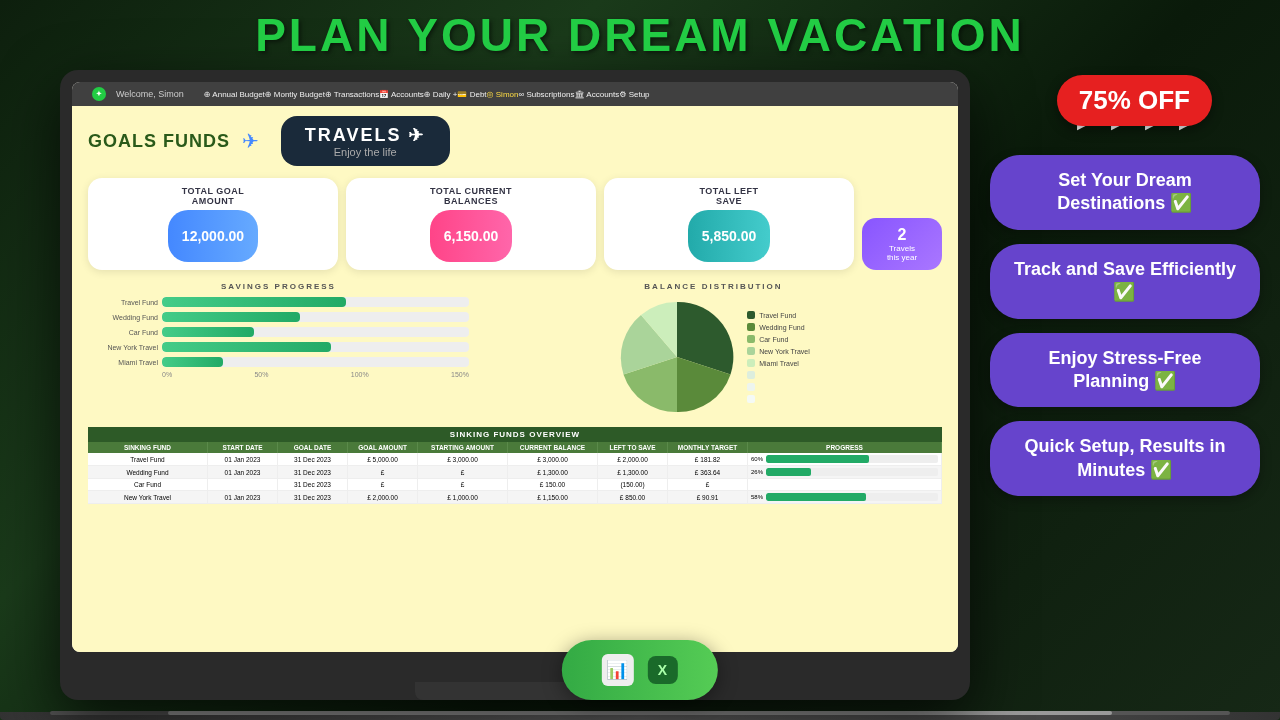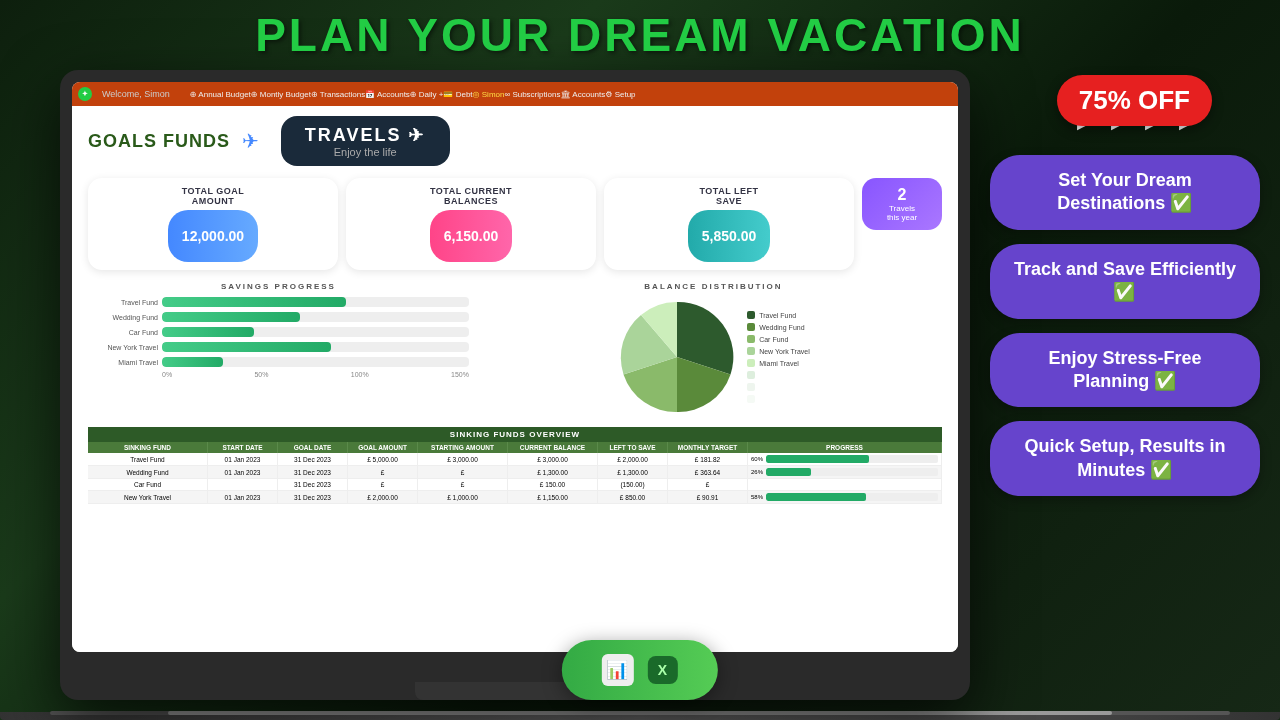--- a/index.html
+++ b/index.html
@@ -84,46 +84,46 @@
       font-size: 26px;
       font-weight: 900;
       padding: 10px 22px;
       border-radius: 30px;
       z-index: 20;
       box-shadow: 0 4px 12px rgba(0,0,0,0.4);
     }
 
     
     .nav-bar {
-      background: #c2410c;
+      background: #404040;
       height: 24px;
       display: flex;
       align-items: center;
-      padding: 0 6px;
+      padding: 0 20px;
       gap: 10px;
       font-size: 9px;
       color: white;
     }
     .nav-logo {
       width: 14px; height: 14px;
       background: #22cc44;
       border-radius: 50%;
       display: inline-flex; align-items: center; justify-content: center;
       font-size: 7px;
       color: #fff;
       font-weight: bold;
     }
     .nav-welcome { color: #ccc; font-size: 9px; }
     .nav-items { display: flex; gap: 0; margin-left: 10px; }
     .nav-item { color: #eee; font-size: 8px; cursor: pointer; }
     .nav-item.active { color: #ffdd44; }
 
     
     .screen-content {
-      background: #ffffff;
+      background: #fef9c3;
       height: calc(100% - 24px);
       overflow: hidden;
     }
 
     
     .goals-header {
       display: flex;
       align-items: center;
       padding: 10px 16px 6px 16px;
       gap: 12px;
@@ -157,21 +157,21 @@
     .travels-banner .travels-sub {
       font-size: 11px;
       color: #aaa;
     }
 
     
     .stats-row {
       display: flex;
       gap: 8px;
       padding: 6px 16px;
-      align-items: flex-start;
+      align-items: flex-end;
     }
 
     .stat-box {
       background: white;
       border-radius: 14px;
       padding: 8px 16px;
       text-align: center;
       flex: 1;
       box-shadow: 0 2px 8px rgba(0,0,0,0.1);
     }

